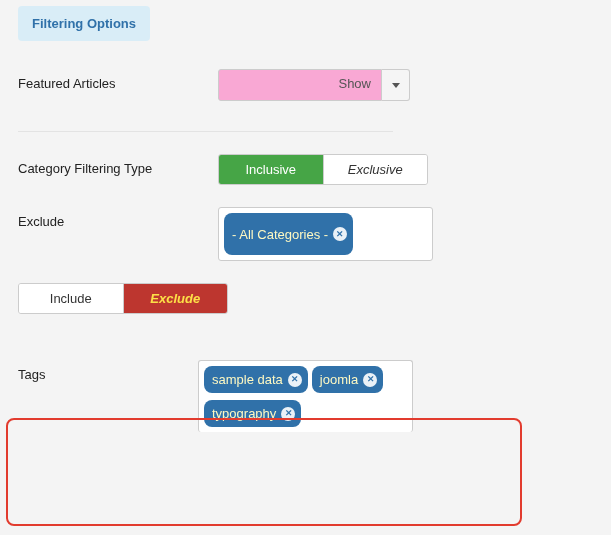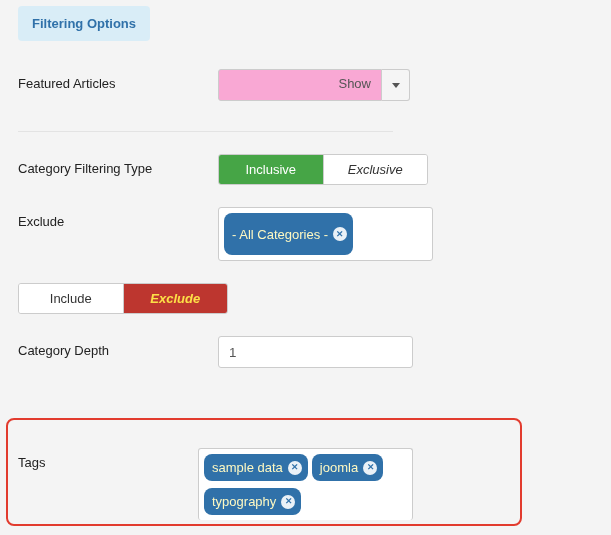--- a/index.html
+++ b/index.html
@@ -220,29 +220,23 @@
   <div class="control-group" style="margin-top:22px;">
     <div class="ctrl">
       <div class="btn-group">
         <div class="seg">Include</div>
         <div class="seg seg-red">Exclude</div>
       </div>
     </div>
   </div>
 
   
-  <div class="control-group" style="margin-top:22px;">
-    <div class="lbl">Category Depth</div>
-    <div class="ctrl">
-      <input class="text-input" value="1" style="">
-    </div>
-  </div>
-
-  
-  <div class="control-group" style="margin-top:80px;">
+
+  
+  <div class="control-group" style="margin-top:46px;">
     <div class="lbl" style="width:180px;">Tags</div>
     <div class="ctrl tags-box-wrap">
       <div class="tag-box unbounded">
         <span class="chip">
           <span>sample data</span>
           <span class="chip-remove"></span>
         </span>
         <span class="chip">
           <span>joomla</span>
           <span class="chip-remove"></span>

